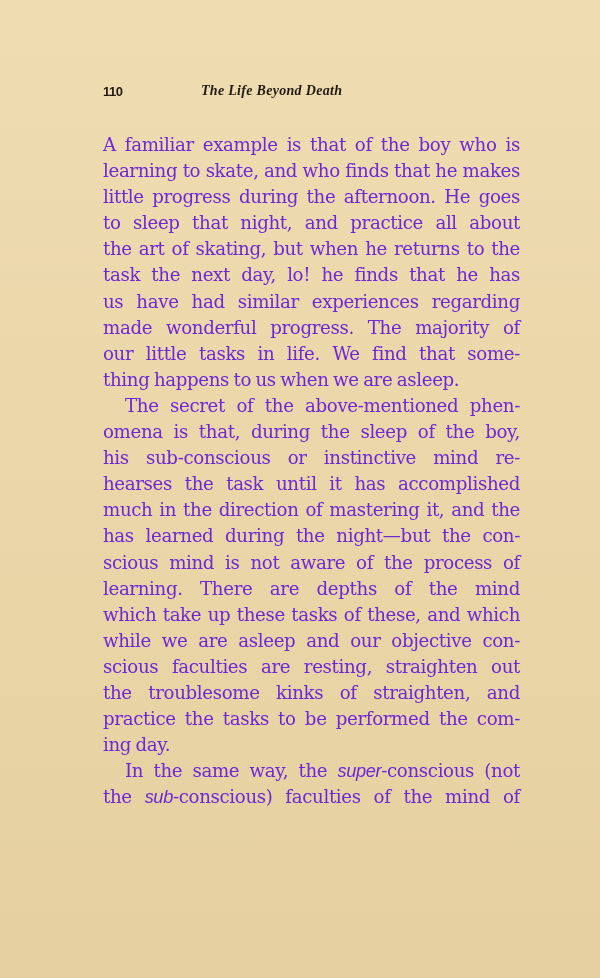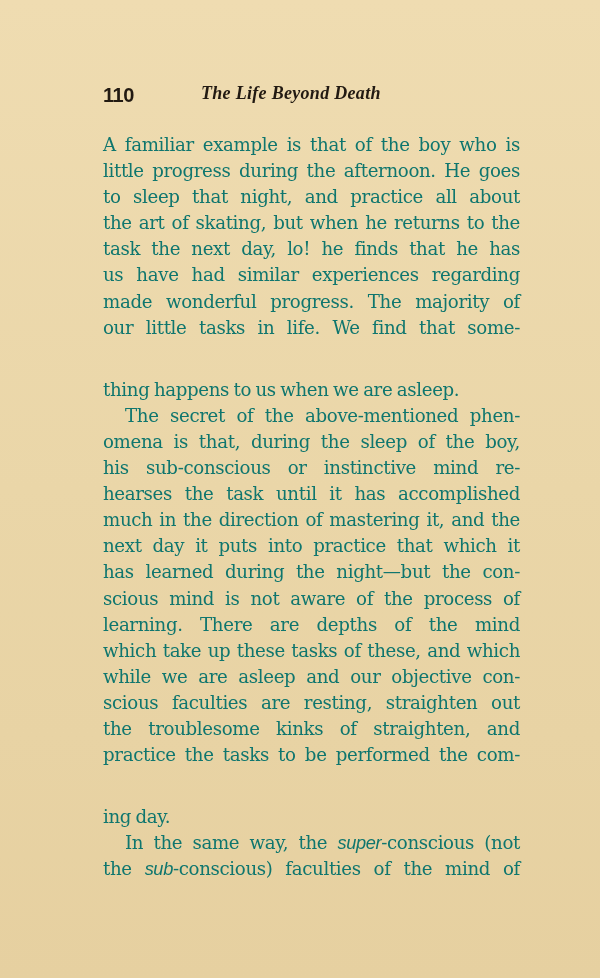--- a/index.html
+++ b/index.html
@@ -27,57 +27,56 @@
       left: 103px;
       width: 435px;
       height: 30px;
     }
     .page-number {
       position: absolute;
       left: 0;
       top: 0;
       font-family: "Liberation Sans", "DejaVu Sans", sans-serif;
       font-weight: bold;
-      font-size: 20px;
+      font-size: 13px;
       letter-spacing: -0.5px;
       color: #221a12;
     }
     .running-title {
       position: absolute;
       left: 98px;
       top: -1px;
       font-family: "Liberation Serif", "DejaVu Serif", serif;
       font-style: italic;
       font-weight: bold;
-      font-size: 18px;
+      font-size: 14px;
       letter-spacing: 0.3px;
       color: #221a12;
     }
     .body-text {
       position: absolute;
       top: 132px;
       left: 103px;
       width: 417px;
     }
     .line {
       display: block;
       height: 26.1px;
       line-height: 26px;
       font-size: 18.2px;
       white-space: nowrap;
       text-align: justify;
       text-align-last: justify;
       font-family: "DejaVu Serif", serif;
       letter-spacing: -0.35px;
       word-spacing: -1px;
-      color: #0f766e;
+      color: #6d28d9;
     }
     .line.last {
       text-align-last: left;
-      margin-top: 36px;
     }
     .line.indent {
       padding-left: 22px;
       width: calc(100% - 22px);
     }
     .line em {
       font-style: italic;
       font-family: Liberation Sans, sans-serif;
     }
   </style>
@@ -88,37 +87,37 @@
 
   <div class="running-head">
     <span class="page-number">110</span>
     <span class="running-title">The Life Beyond Death</span>
   </div>
 
   <div class="body-text">
 
     <div>
       <span class="line">A familiar example is that of the boy who is</span>
+      <span class="line">learning to skate, and who finds that he makes</span>
       <span class="line">little progress during the afternoon. He goes</span>
       <span class="line">to sleep that night, and practice all about</span>
       <span class="line">the art of skating, but when he returns to the</span>
       <span class="line">task the next day, lo! he finds that he has</span>
       <span class="line">us have had similar experiences regarding</span>
       <span class="line">made wonderful progress.  The majority of</span>
       <span class="line">our little tasks in life.  We find that some-</span>
       <span class="line last">thing happens to us when we are asleep.</span>
     </div>
 
     <div>
       <span class="line indent">The secret of the above-mentioned phen-</span>
       <span class="line">omena is that, during the sleep of the boy,</span>
       <span class="line">his  sub-conscious  or instinctive mind re-</span>
       <span class="line">hearses the task until it has accomplished</span>
       <span class="line">much in the direction of mastering it, and the</span>
-      <span class="line">next day it puts into practice that which it</span>
       <span class="line">has learned during the night—but the con-</span>
       <span class="line">scious mind is not aware of the process of</span>
       <span class="line">learning.  There are depths of the mind</span>
       <span class="line">which take up these tasks of these, and which</span>
       <span class="line">while we are asleep and our objective con-</span>
       <span class="line">scious faculties are resting, straighten out</span>
       <span class="line">the troublesome kinks of straighten, and</span>
       <span class="line">practice the tasks to be performed the com-</span>
       <span class="line last">ing day.</span>
     </div>

